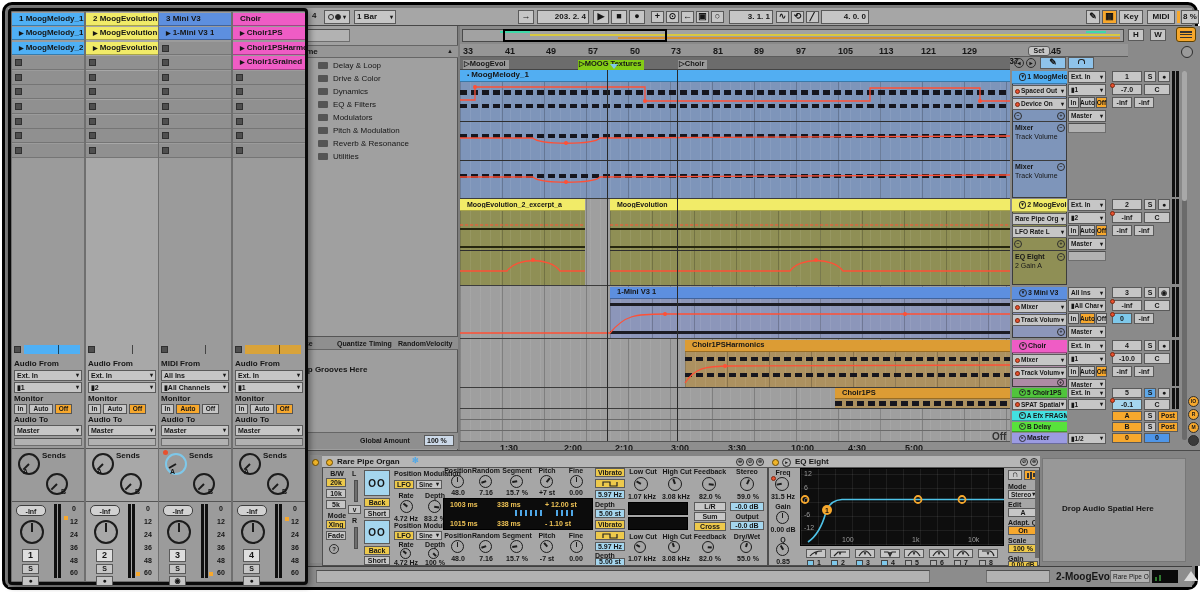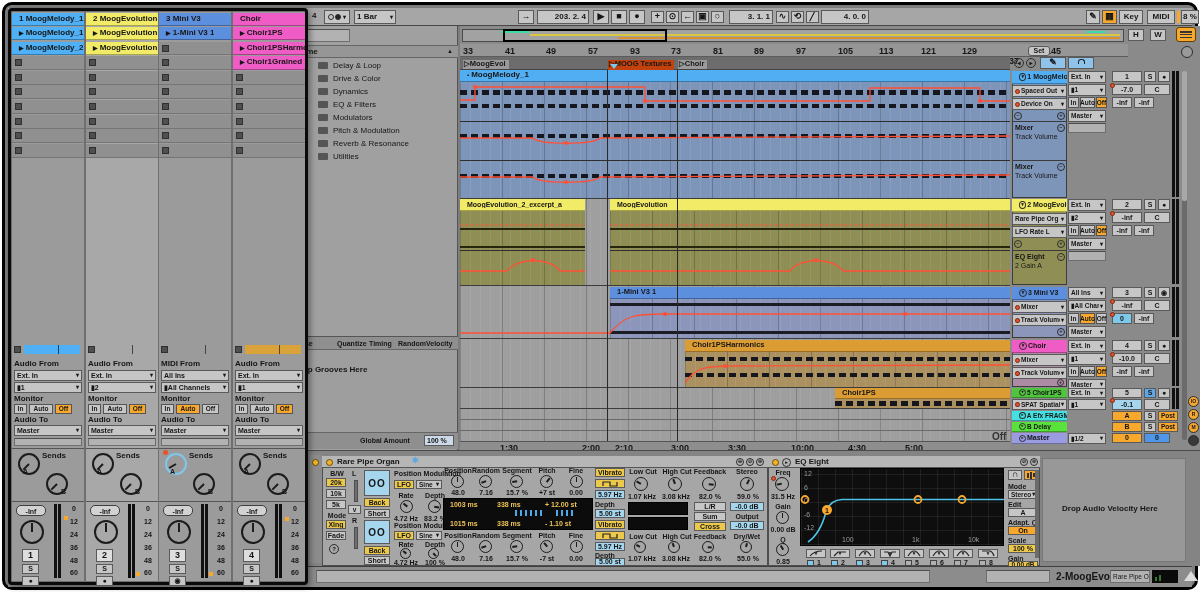--- a/index.html
+++ b/index.html
@@ -151,34 +151,34 @@
       <i style="height:1.5px;background:#333"></i>
       <i style="height:1.5px;background:#333"></i>
       <i style="height:1.5px;background:#333"></i>
     </div>
 <div class="a circ" style="left:1181px;top:46px;width:12px;height:12px;background:#9a9a9a"></div>
 <div class="a" style="left:460px;top:44px;width:668px;height:13px;background:#969696;border-bottom:1px solid #5c5c5c"></div>
 <div class="a tick" style="left:463px;top:47px">33</div>
 <div class="a tick" style="left:505px;top:47px">41</div>
 <div class="a tick" style="left:546px;top:47px">49</div>
 <div class="a tick" style="left:588px;top:47px">57</div>
-<div class="a tick" style="left:630px;top:47px">93</div>
+<div class="a tick" style="left:630px;top:47px">50</div>
 <div class="a tick" style="left:671px;top:47px">73</div>
 <div class="a tick" style="left:713px;top:47px">81</div>
 <div class="a tick" style="left:754px;top:47px">89</div>
 <div class="a tick" style="left:796px;top:47px">97</div>
 <div class="a tick" style="left:838px;top:47px">105</div>
 <div class="a tick" style="left:879px;top:47px">113</div>
 <div class="a tick" style="left:921px;top:47px">121</div>
 <div class="a tick" style="left:962px;top:47px">129</div>
 <div class="a tick" style="left:1004px;top:57px">137</div>
 <div class="a tick" style="left:1046px;top:47px">145</div>
 <div class="a" style="left:460px;top:57px;width:550px;height:13px;background:#6c6c6c;border-bottom:1px solid #444"></div>
 <div class="a f75" style="left:463px;top:60px;background:#9a9a9a;padding:0 3px 1px 1px"><span>▷</span><span>MoogEvol</span></div>
-<div class="a f75" style="left:608px;top:60px;background:#c2410c;padding:0 3px 9px 1px"><span>▷</span><span>MOOG Textures</span></div>
+<div class="a f75" style="left:578px;top:60px;background:#84cc16;padding:0 3px 9px 1px"><span>▷</span><span>MOOG Textures</span></div>
 <div class="a f75" style="left:678px;top:60px;background:#9a9a9a;padding:0 3px 1px 1px"><span>▷</span><span>Choir</span></div>
 <div class="a" style="left:610px;top:64px;width:0;height:0;border-left:4px solid transparent;border-right:4px solid transparent;border-top:5px solid #7EC8EA"></div>
 <div class="a btn f7" style="left:1028px;top:46px;width:22px;height:10px;border-radius:3px">Set</div>
 <div class="a circ" style="left:1014px;top:58px;width:10px;height:10px;font-size:6px">◂</div>
 <div class="a circ" style="left:1026px;top:58px;width:10px;height:10px;font-size:6px">▸</div>
 <div class="a btn" style="left:1040px;top:57px;width:26px;height:12px;background:#8fc3ea">
       <span>✎</span>
     </div>
 <div class="a btn" style="left:1068px;top:57px;width:26px;height:12px;background:#8fc3ea">
       <span style="width:7px;height:5px;border:1.5px solid #222;border-bottom:none;border-radius:3px 3px 0 0;margin-top:-3px"></span>
@@ -268,21 +268,21 @@
   <div class="a" style="left:0;top:360px;width:550px;height:1px;background:#6a6a6a"></div>
   <div class="a" style="left:0;top:371px;width:550px;height:1px;background:#3c3c3c"></div>
 
   <div class="a" style="left:147px;top:0;width:1px;height:372px;background:#2a2a2a"></div>
   <div class="a" style="left:217px;top:0;width:1px;height:372px;background:#2a2a2a"></div>
   <div class="a f10" style="left:532px;top:361px;color:#333">Off</div>
 </div>
 
 <div class="a" style="left:460px;top:441px;width:550px;height:13px;background:#8e8e8e;border-top:1px solid #555"></div>
 <div class="a tick" style="left:500px;top:444px">1:30</div>
-<div class="a tick" style="left:582px;top:444px">2:00</div>
+<div class="a tick" style="left:564px;top:444px">2:00</div>
 <div class="a tick" style="left:615px;top:444px">2:10</div>
 <div class="a tick" style="left:671px;top:444px">3:00</div>
 <div class="a tick" style="left:728px;top:444px">3:30</div>
 <div class="a tick" style="left:791px;top:444px">10:00</div>
 <div class="a tick" style="left:848px;top:444px">4:30</div>
 <div class="a tick" style="left:905px;top:444px">5:00</div>
 
 <div class="a" style="left:1012px;top:71px;width:55px;height:127px;background:#7E95BA;border:1px solid #3c3c3c"></div>
 <div class="a clip" style="left:1012px;top:71px;width:55px;height:13px;background:#52AEF2">
       <span class="circ" style="width:8px;height:8px;font-size:5px;margin-right:1px">▾</span>
@@ -808,21 +808,21 @@
 <div class="a btn f7" style="left:1008px;top:508px;width:30px;height:9px">A</div>
 <div class="a lbl" style="left:1008px;top:519px;width:30px;text-align:left">Adapt. Q</div>
 <div class="a btn f7 on" style="left:1008px;top:526px;width:30px;height:9px">On</div>
 <div class="a lbl" style="left:1008px;top:537px;width:30px;text-align:left">Scale</div>
 <div class="a btn f7 yl" style="left:1008px;top:544px;width:30px;height:9px">100 %</div>
 <div class="a lbl" style="left:1008px;top:555px;width:30px;text-align:left">Gain</div>
 <div class="a btn f6 yl" style="left:1008px;top:561px;width:30px;height:8px">0.00 dB</div>
 
 <div class="a" style="left:1035px;top:470px;width:4px;height:88px;background:#6b6b6b"></div>
 <div class="a" style="left:1042px;top:458px;width:144px;height:104px;background:#989898;border:1px solid #777"></div>
-<div class="a f8" style="left:1062px;top:505px">Drop Audio Velocity Here</div>
+<div class="a f8" style="left:1062px;top:505px">Drop Audio Spatial Here</div>
 
 <div class="a" style="left:8px;top:566px;width:1184px;height:21px;background:#8c8c8c;border-top:1px solid #3f3f3f"></div>
 <div class="a inset" style="left:316px;top:570px;width:614px;height:13px"></div>
 <div class="a inset" style="left:986px;top:570px;width:64px;height:13px"></div>
 <div class="a f10" style="left:1056px;top:571px">2-MoogEvolution</div>
 <div class="a inset f6 n tx" style="left:1110px;top:570px;width:40px;height:13px;padding:2px 2px">Rare Pipe Organ</div>
 <div class="a" style="left:1152px;top:570px;width:26px;height:13px;background:#0a0a0a">
       <i style="position:absolute;left:3px;bottom:2px;width:2px;height:4px;background:#2f7a2f"></i>
       <i style="position:absolute;left:7px;bottom:2px;width:2px;height:6px;background:#2f7a2f"></i>
     </div>

